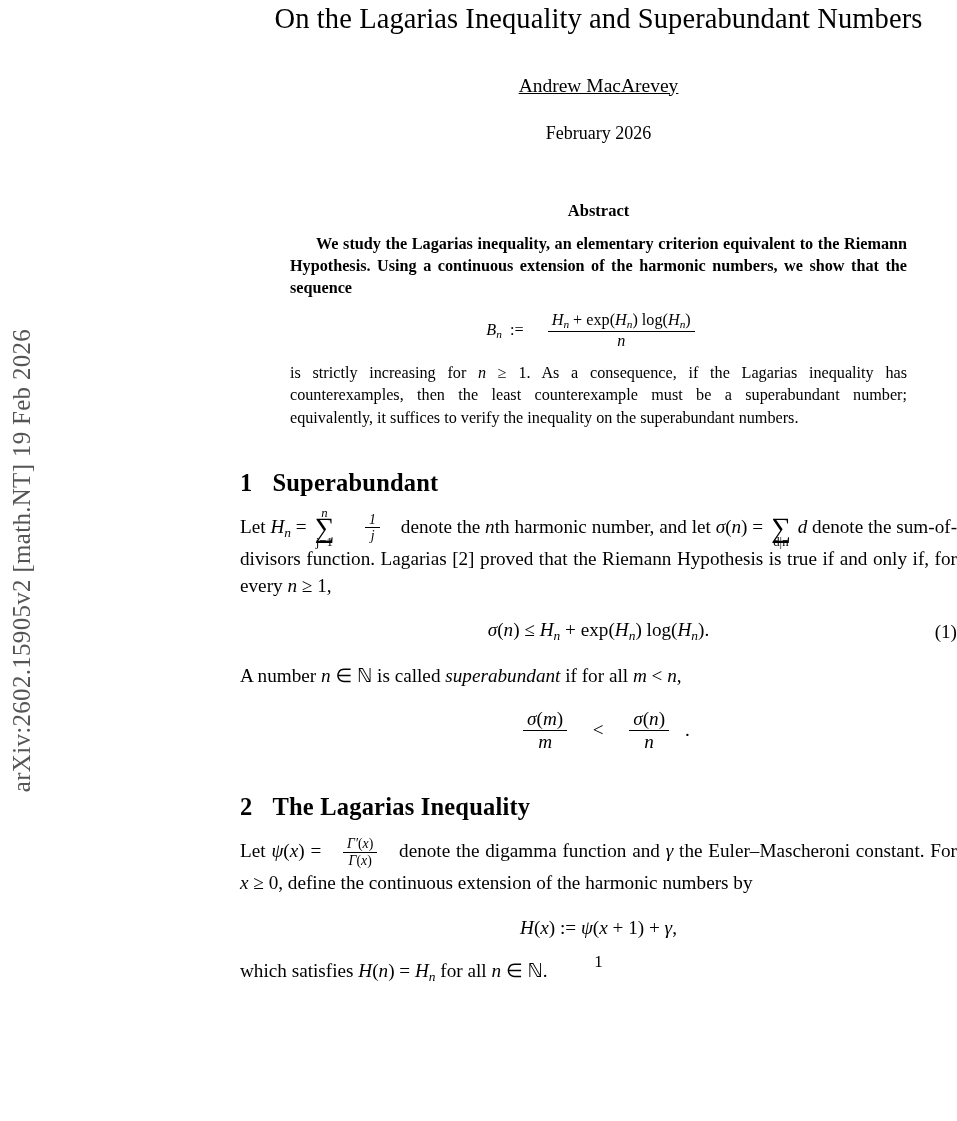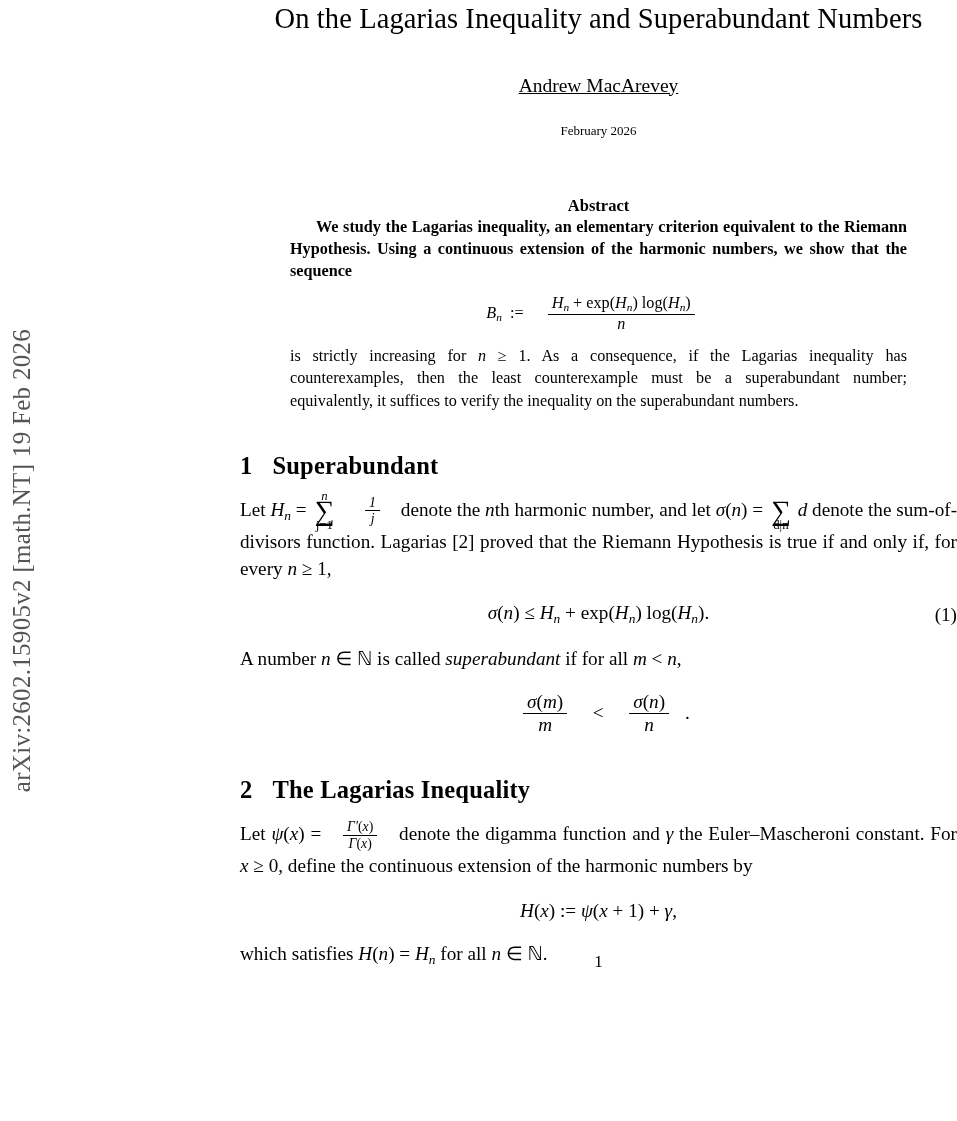--- a/index.html
+++ b/index.html
@@ -55,31 +55,32 @@
     letter-spacing: 0.1px;
   }
   .author {
     text-align: center;
     font-size: 19.5px;
     margin-top: 37px;
     text-decoration: underline;
   }
   .date {
     text-align: center;
-    font-size: 13px;
+    font-size: 18px;
     margin-top: 26px;
   }
 
   .abstract {
     margin: 57px 50px 0 50px;
   }
   .abstract-head {
     text-align: center;
     font-weight: bold;
     font-size: 16.5px;
+    margin-bottom: 12px;
   }
   .abstract-body {
     font-size: 16.2px;
     line-height: 1.37;
     text-align: justify;
   }
   .abstract-body p { margin: 0; }
   .abstract-body p.indent { text-indent: 26px; font-weight: bold; }
 
   .displaymath {

